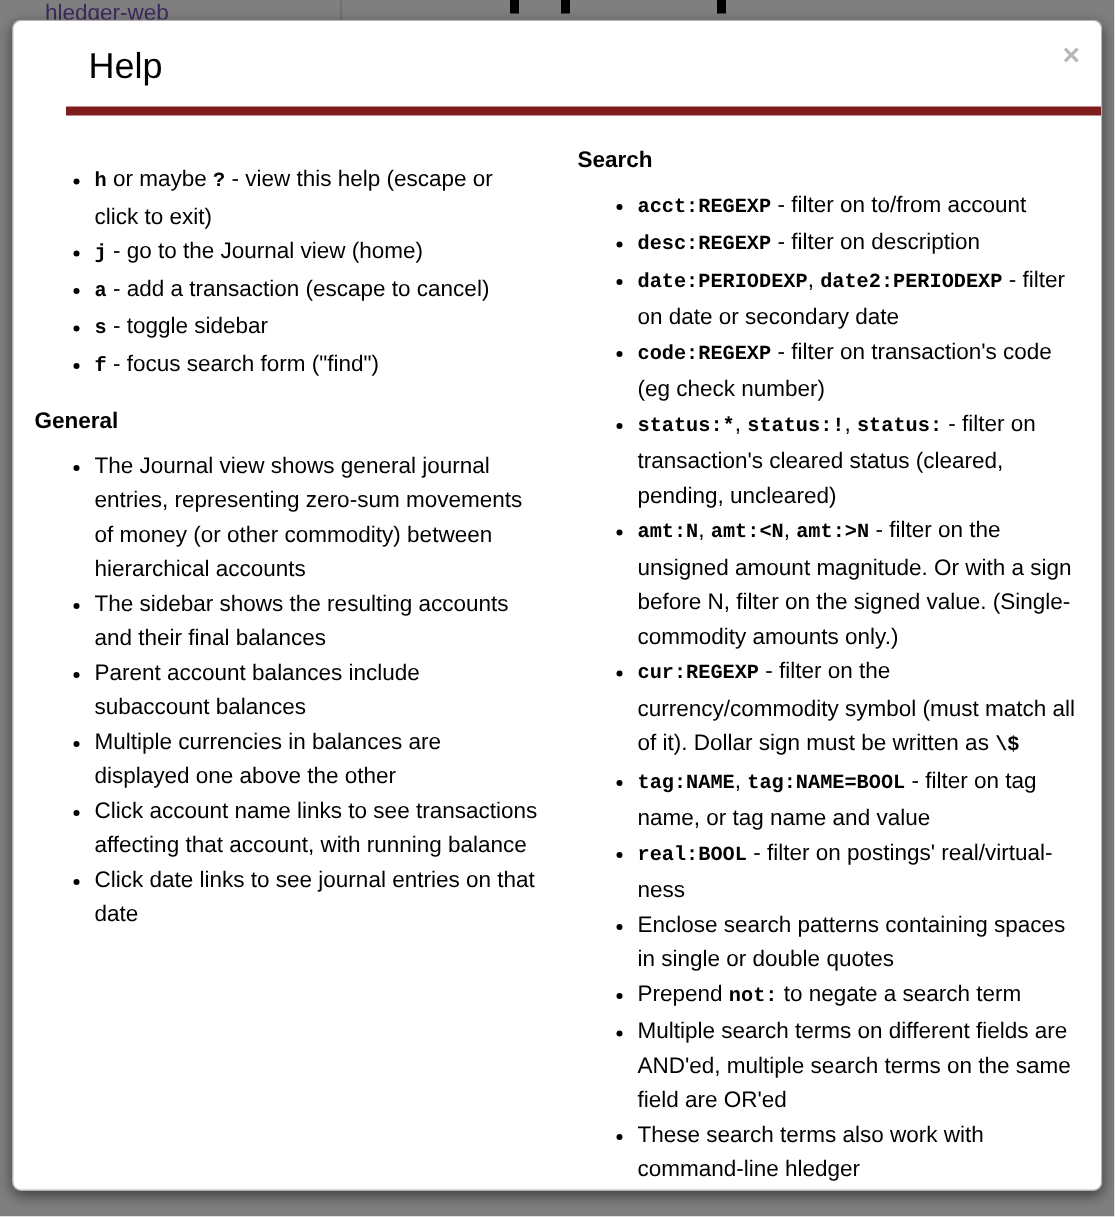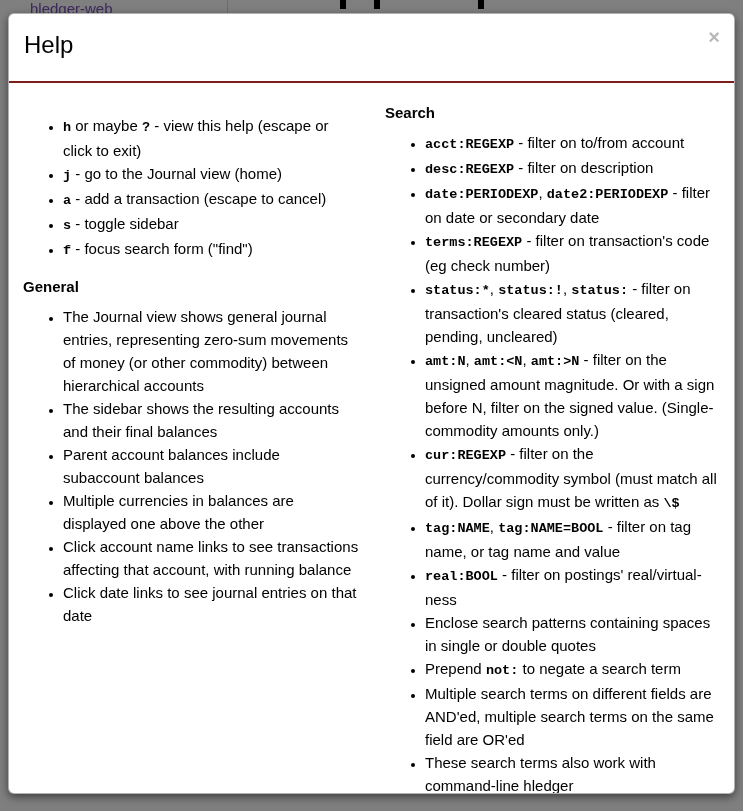--- a/index.html
+++ b/index.html
@@ -22,21 +22,21 @@
   .bg-frag.f3{left:478px;}
   
   .backdrop{position:absolute;inset:0;background:rgba(0,0,0,0.5);z-index:2;}
   
   .modal{
     position:absolute;left:8px;top:13px;width:727px;height:781px;
     background:#fff;border:1px solid rgba(0,0,0,0.3);border-radius:6px;
     box-shadow:0 3px 9px rgba(0,0,0,0.5);
     z-index:3;box-sizing:border-box;overflow:hidden;
   }
-  .modal-header{position:relative;padding:14px 15px 20px;border-bottom:2px solid #7f1d1d;}
+  .modal-header{position:relative;padding:14px 15px 10px;border-bottom:6px solid #7f1d1d;margin-left:35px;}
   .modal-title{margin:0;font-size:24px;font-weight:400;line-height:33px;color:#000;}
   .close-btn{
     position:absolute;top:13px;right:14px;
     border:0;background:transparent;padding:0;
     font-size:20px;font-weight:bold;line-height:20px;
     color:#000;opacity:0.28;cursor:pointer;
     font-family:"Liberation Sans",sans-serif;
   }
   .modal-body{display:flex;padding:21px 14px 20px;box-sizing:border-box;}
   .col{box-sizing:border-box;}
@@ -89,21 +89,21 @@
           <li>Click account name links to see transactions affecting that account, with running balance</li>
           <li>Click date links to see journal entries on that date</li>
         </ul>
       </div>
     <div class="col col-right" id="col-right">
         <h4 class="section-heading">Search</h4>
         <ul class="help-list">
           <li><code>acct:REGEXP</code> - filter on to/from account</li>
           <li><code>desc:REGEXP</code> - filter on description</li>
           <li><code>date:PERIODEXP</code>, <code>date2:PERIODEXP</code> - filter on date or secondary date</li>
-          <li><code>terms:REGEXP</code> - filter on transaction's code (eg check number)</li>
+          <li><code>code:REGEXP</code> - filter on transaction's code (eg check number)</li>
           <li><code>status:*</code>, <code>status:!</code>, <code>status:</code> - filter on transaction's cleared status (cleared, pending, uncleared)</li>
           <li><code>amt:N</code>, <code>amt:&lt;N</code>, <code>amt:&gt;N</code> - filter on the unsigned amount magnitude. Or with a sign before N, filter on the signed value. (Single-commodity amounts only.)</li>
           <li><code>cur:REGEXP</code> - filter on the currency/commodity symbol (must match all of it). Dollar sign must be written as <code>\$</code></li>
           <li><code>tag:NAME</code>, <code>tag:NAME=BOOL</code> - filter on tag name, or tag name and value</li>
           <li><code>real:BOOL</code> - filter on postings' real/virtual-ness</li>
           <li>Enclose search patterns containing spaces in single or double quotes</li>
           <li>Prepend <code>not:</code> to negate a search term</li>
           <li>Multiple search terms on different fields are AND'ed, multiple search terms on the same field are OR'ed</li>
           <li>These search terms also work with command-line hledger</li>
         </ul>

